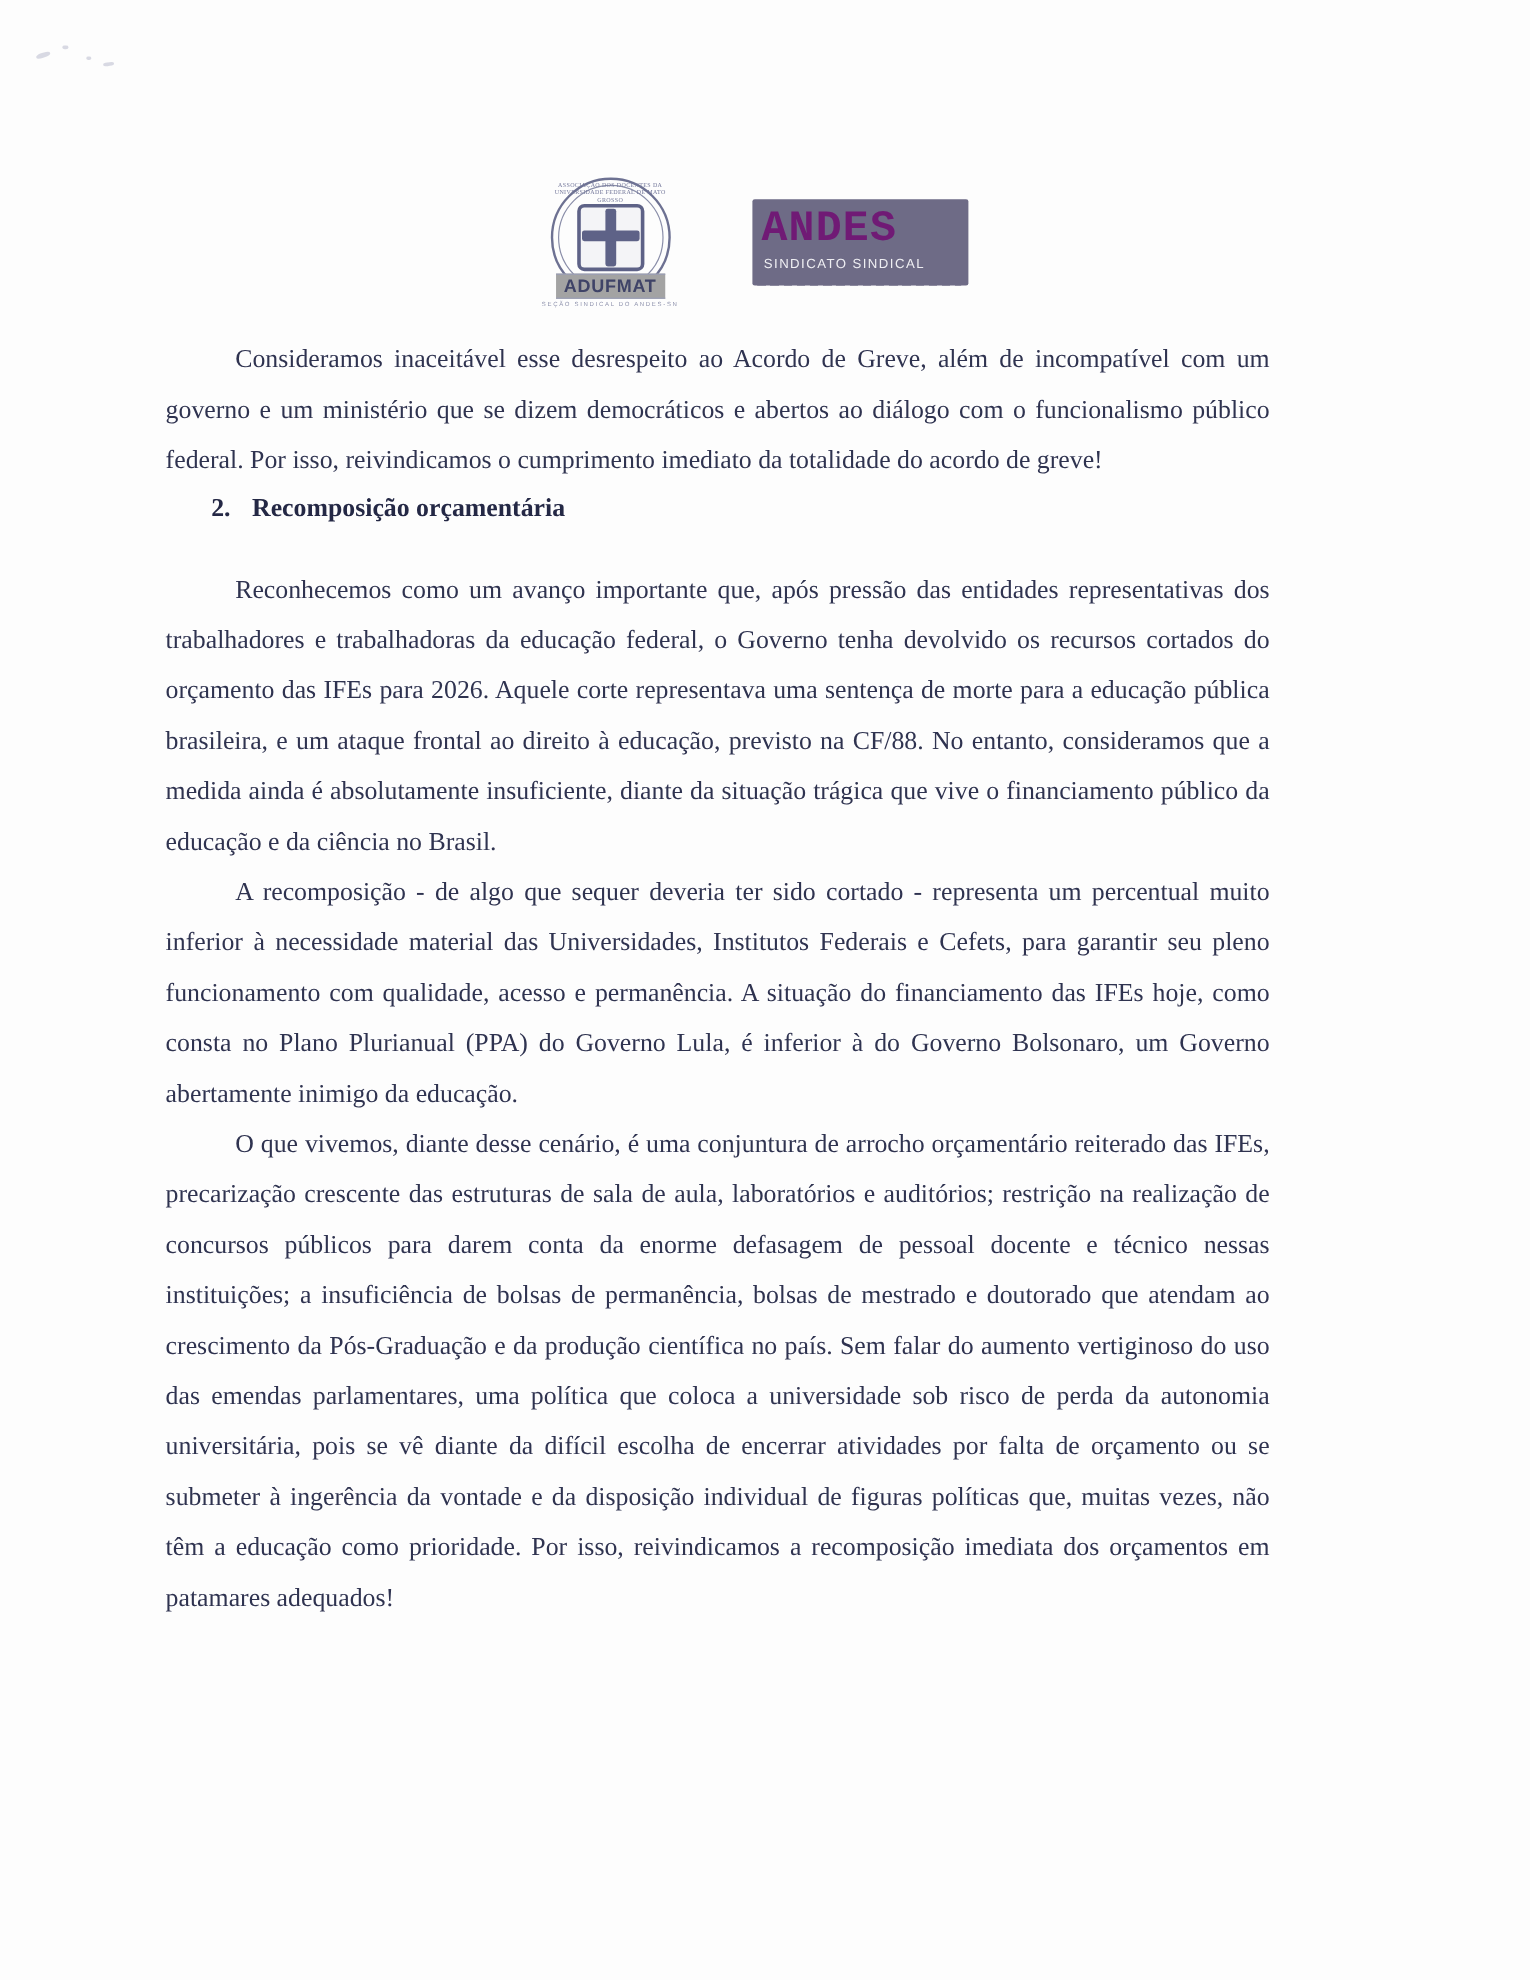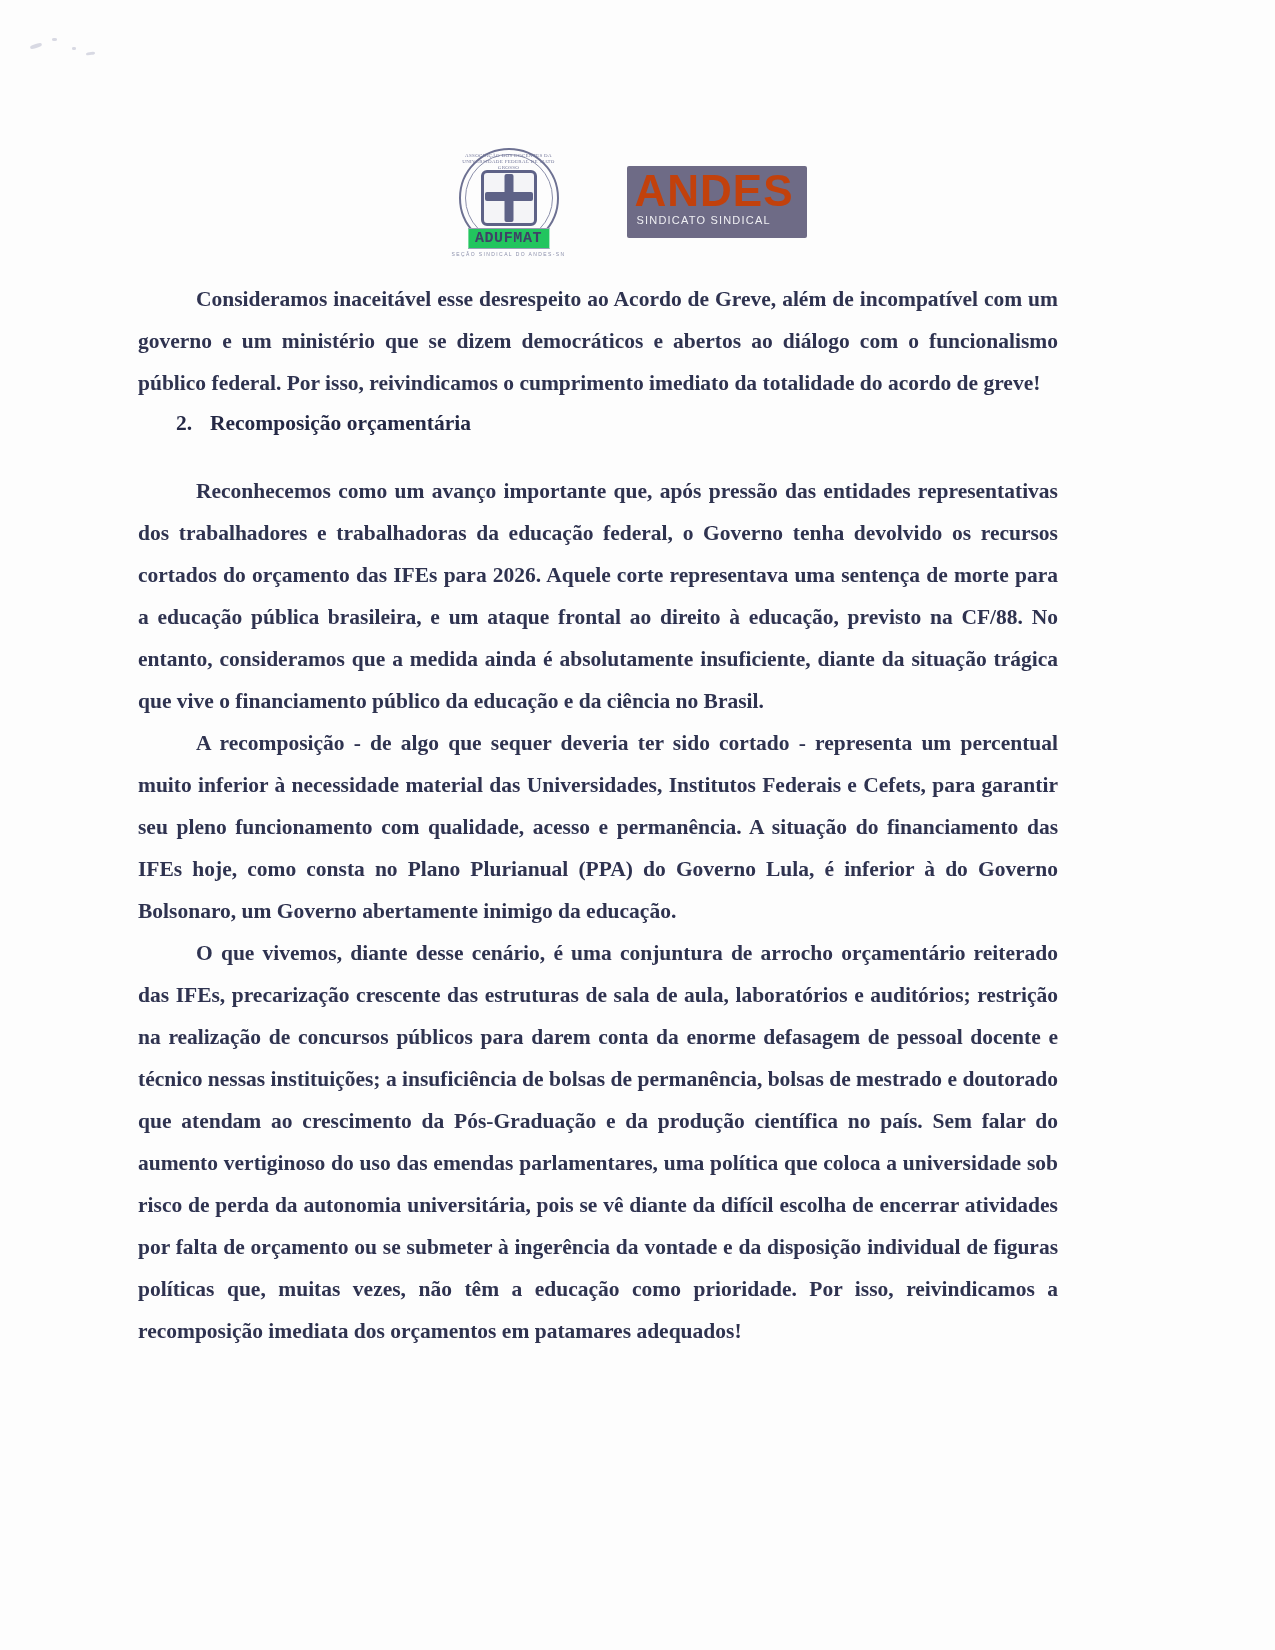--- a/index.html
+++ b/index.html
@@ -123,23 +123,23 @@
     font-size: 5px;
     line-height: 6px;
     color: #73779a;
   }
   .adufmat .arc-top { top: 3px; }
   .adufmat .name-band {
     position: absolute;
     left: 50%;
     transform: translateX(-50%);
     top: 80px;
-    background: #22c55e;
+    background: #a3a3a3;
     padding: 1px 7px;
-    font-family: Liberation Mono, monospace;
+    font-family: Liberation Sans, sans-serif;
     font-weight: bold;
     font-size: 15px;
     letter-spacing: .6px;
     color: #3f4367;
     border-top: 1px solid #9a9db5;
     border-bottom: 1px solid #9a9db5;
   }
   .adufmat .sub-band {
     position: absolute;
     left: 50%;
@@ -164,25 +164,25 @@
     top: 0;
     width: 180px;
     height: 72px;
     background: #6e6b86;
     border-radius: 2px;
   }
   .andes .word {
     position: absolute;
     left: 8px;
     top: 4px;
-    font-family: Liberation Sans, sans-serif;
+    font-family: Liberation Mono, monospace;
     font-weight: bold;
-    font-size: 44px;
+    font-size: 36px;
     letter-spacing: 1px;
-    color: #c2410c;
+    color: #701a75;
     line-height: 42px;
   }
   .andes .sub {
     position: absolute;
     left: 10px;
     top: 48px;
     font-family: "Liberation Sans", sans-serif;
     font-size: 11px;
     letter-spacing: 1.2px;
     color: #efeff3;
@@ -204,21 +204,20 @@
     top: 278px;
     width: 920px;
   }
   p.para {
     margin: 0 0 2px 0;
     text-align: justify;
     font-size: 21.5px;
     line-height: 42px;
     text-indent: 58px;
     color: #2f3350;
-    font-weight: bold;
   }
   p.para.tight { margin-bottom: 0; }
   .gap-after { margin-bottom: 34px; }
   .section-head {
     margin: 0 0 30px 0;
     padding-left: 38px;
     font-weight: bold;
     font-size: 21.5px;
     line-height: 34px;
     color: #242845;

